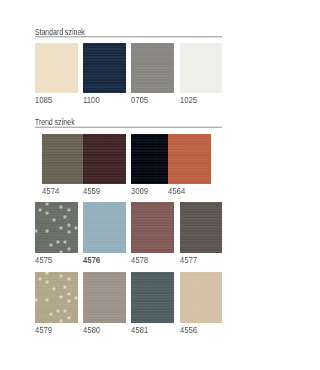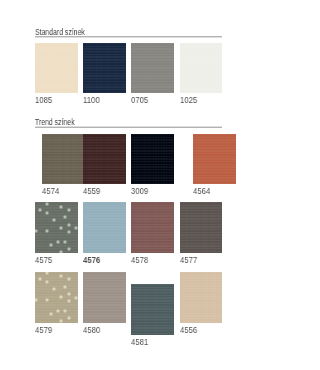--- a/index.html
+++ b/index.html
@@ -108,21 +108,21 @@
         </div>
         <div class="lbl" style="top: 52.9px;">4559</div>
       </div>
       <div class="cell" style="left: 96.4px;">
         <div class="sw" style="width: 42.7px; height: 50.9px;">
           <div class="base" style="background: rgb(0, 5, 16);"></div>
           <div class="weave"></div>
         </div>
         <div class="lbl" style="top: 52.9px;">3009</div>
       </div>
-      <div class="cell" style="left: 158px;">
+      <div class="cell" style="left: 133px;">
         <div class="sw" style="width: 42.7px; height: 50.9px;">
           <div class="base" style="background: rgb(187, 93, 65);"></div>
           <div class="weave"></div>
         </div>
         <div class="lbl" style="top: 52.9px;">4564</div>
       </div>
     </div>
     <div class="row" style="top: 202.4px; left: 35px; position: absolute;">
       <div class="cell" style="left: 0px;">
         <div class="sw" style="width: 42.7px; height: 51.1px;">
@@ -197,21 +197,21 @@
         </div>
         <div class="lbl" style="top: 53.3px;">4579</div>
       </div>
       <div class="cell" style="left: 48.2px; text-align: center;">
         <div class="sw" style="width: 42.7px; height: 51.3px;">
           <div class="base" style="background: rgb(156, 145, 137);"></div>
           <div class="weave"></div>
         </div>
         <div class="lbl" style="top: 53.3px;">4580</div>
       </div>
-      <div class="cell" style="left: 96.4px; margin-top: 12px;">
+      <div class="cell" style="left: 96.4px;">
         <div class="sw" style="width: 42.7px; height: 51.3px;">
           <div class="base" style="background: rgb(76, 92, 94);"></div>
           <div class="weave"></div>
         </div>
         <div class="lbl" style="top: 53.3px;">4581</div>
       </div>
       <div class="cell" style="left: 144.6px;">
         <div class="sw" style="width: 42.7px; height: 51.3px;">
           <div class="base" style="background: rgb(213, 192, 164);"></div>
           <div class="weave"></div>

